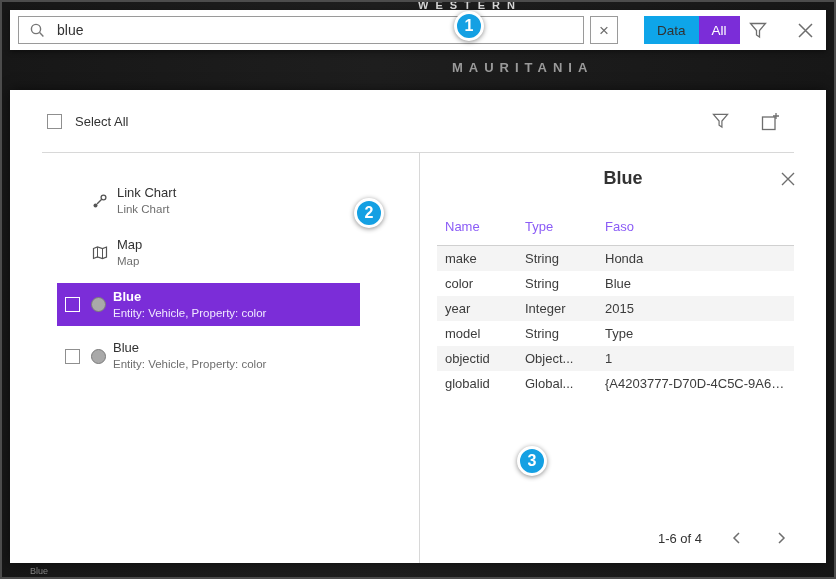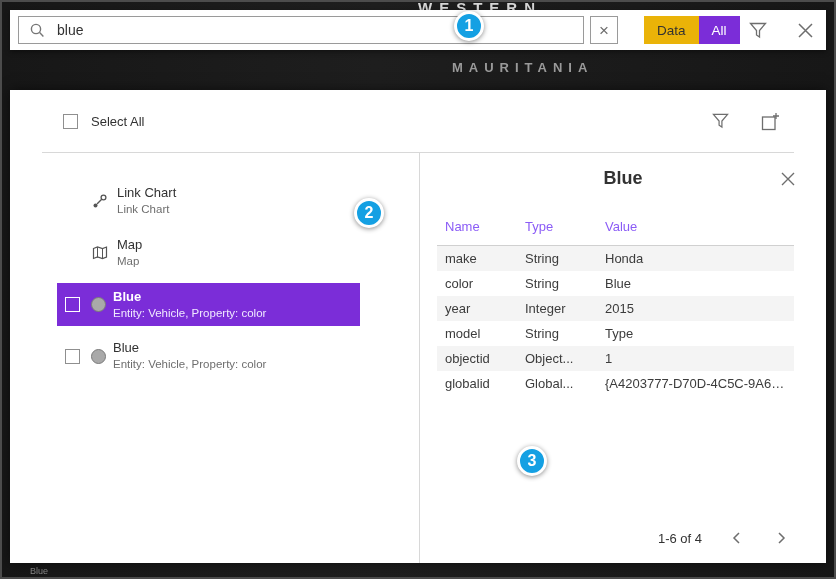--- a/index.html
+++ b/index.html
@@ -9,62 +9,62 @@
   *{box-sizing:border-box;}
   html,body{margin:0;padding:0;background:#2a2a2a;}
   body{font-family:"Liberation Sans", sans-serif;}
   .screen{
     position:relative;width:836px;height:579px;overflow:hidden;
     background:linear-gradient(90deg,#171717 0%,#1e1e1e 45%,#171717 100%);
     border:2px solid #4c4c4c;
   }
   
   .map-label{position:absolute;color:#9a9a9a;font-weight:700;pointer-events:none;}
-  .map-top-clip{top:-3px;left:416px;font-size:15px;letter-spacing:7px;color:#d6d6d6;z-index:1;}
+  .map-top-clip{top:-3px;left:416px;font-size:11px;letter-spacing:7px;color:#d6d6d6;z-index:1;}
   .map-mauritania{top:58px;left:450px;font-size:13px;letter-spacing:6px;z-index:1;}
   .map-faso{bottom:1px;left:28px;font-size:9px;font-weight:400;color:#8a8a8a;z-index:1;}
   
   .topbar{
     position:absolute;left:8px;top:8px;right:8px;height:40px;background:#fff;
     display:flex;align-items:center;padding:0 10px 0 8px;z-index:3;
     box-shadow:0 2px 5px rgba(0,0,0,.4);
   }
   .search-box{
     display:flex;align-items:center;gap:8px;width:566px;height:28px;
     border:1px solid #9a9a9a;padding:0 8px;background:#fff;
   }
   .search-input{border:none;outline:none;flex:1;font-size:14px;color:#323232;font-family:"Liberation Sans",sans-serif;background:transparent;}
   .clear-btn{
     width:28px;height:28px;margin-left:6px;border:1px solid #9a9a9a;background:#fff;
     font-size:17px;line-height:1;color:#6e6e6e;cursor:pointer;display:flex;align-items:center;justify-content:center;
     font-family:"Liberation Sans",sans-serif;
   }
   .segmented{display:flex;height:28px;margin-left:26px;}
   .seg{display:flex;align-items:center;padding:0 13px;font-size:13.5px;border:none;cursor:pointer;font-family:"Liberation Sans",sans-serif;}
-  .seg-data{background:#eab308;color:#323232;}
+  .seg-data{background:#0ea5e9;color:#323232;}
   .seg-all{background:var(--accent);color:#fff;}
   .iconbtn{background:none;border:none;padding:2px;cursor:pointer;display:flex;align-items:center;justify-content:center;}
   .filter-top{margin-left:auto;}
   .close-top{margin-left:26px;}
   
   .badge{
     position:absolute;width:30px;height:30px;border-radius:50%;
     background:var(--badge);border:3px solid #fff;color:#fff;
     font-size:16px;font-weight:700;display:flex;align-items:center;justify-content:center;
     box-shadow:0 1px 5px rgba(0,0,0,.45);z-index:6;
   }
   .badge-1{left:452px;top:9px;}
   .badge-2{left:344px;top:45px;}
   .badge-3{left:507px;top:293px;}
   
   .panel{
     position:absolute;left:8px;top:88px;right:8px;bottom:14px;background:#fff;z-index:2;
     box-shadow:0 0 12px rgba(0,0,0,.55);
   }
-  .panel-header{height:62px;display:flex;align-items:center;padding:0 44px 0 53px;}
+  .panel-header{height:62px;display:flex;align-items:center;padding:0 44px 0 37px;}
   .selectall{display:flex;align-items:center;gap:13px;cursor:default;}
   .checkbox{width:15px;height:15px;border:1px solid #8f8f8f;background:#fff;display:inline-block;cursor:pointer;}
   .selectall-label{font-size:13px;color:#323232;}
   .header-icons{margin-left:auto;display:flex;align-items:center;gap:28px;}
   .panel-divider{height:1px;background:#d8d8d8;margin:0 32px;}
   .panel-body{position:absolute;top:63px;left:0;right:0;bottom:0;}
   .v-divider{position:absolute;left:409px;top:0;bottom:0;width:1px;background:#d8d8d8;}
   
   .result-list{position:absolute;left:47px;top:26px;width:303px;}
   .list-item{display:flex;align-items:center;gap:7px;padding:6px 8px;min-height:42px;margin-bottom:8px;cursor:pointer;}
@@ -214,21 +214,21 @@
               <path d="M2 2l12 12M14 2L2 14" fill="none" stroke="#6e6e6e" stroke-width="1.4"></path>
             </svg>
         </button>
 
         <div class="detail-table">
           <table>
             <thead>
               <tr>
                 <th class="col-name">Name</th>
                 <th class="col-type">Type</th>
-                <th class="col-value">Value</th>
+                <th class="col-value">Faso</th>
               </tr>
             </thead>
             <tbody>
               <tr>
                 <td class="col-name">make</td>
                 <td class="col-type">String</td>
                 <td>Honda</td>
               </tr>
               <tr>
                 <td class="col-name">color</td>

